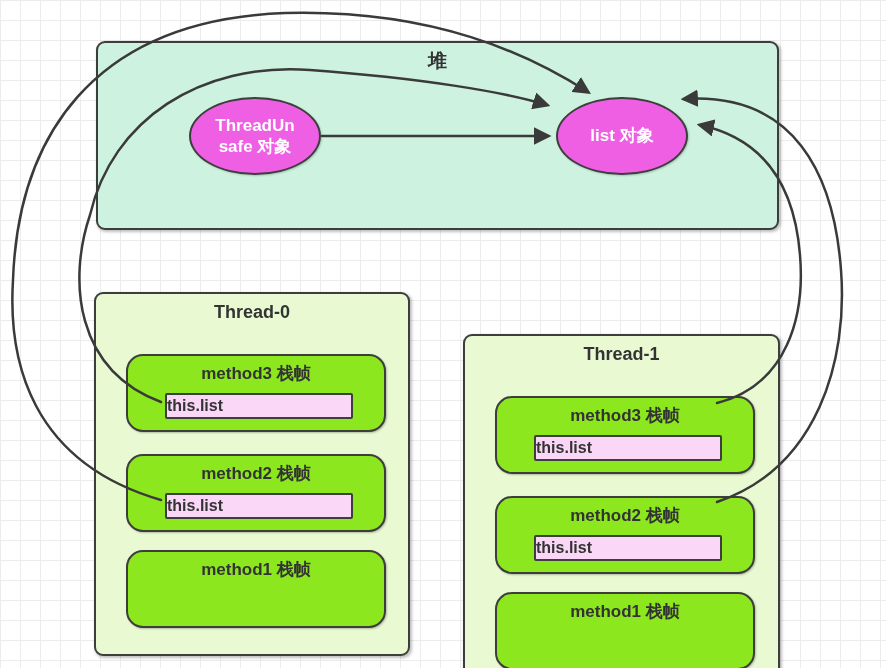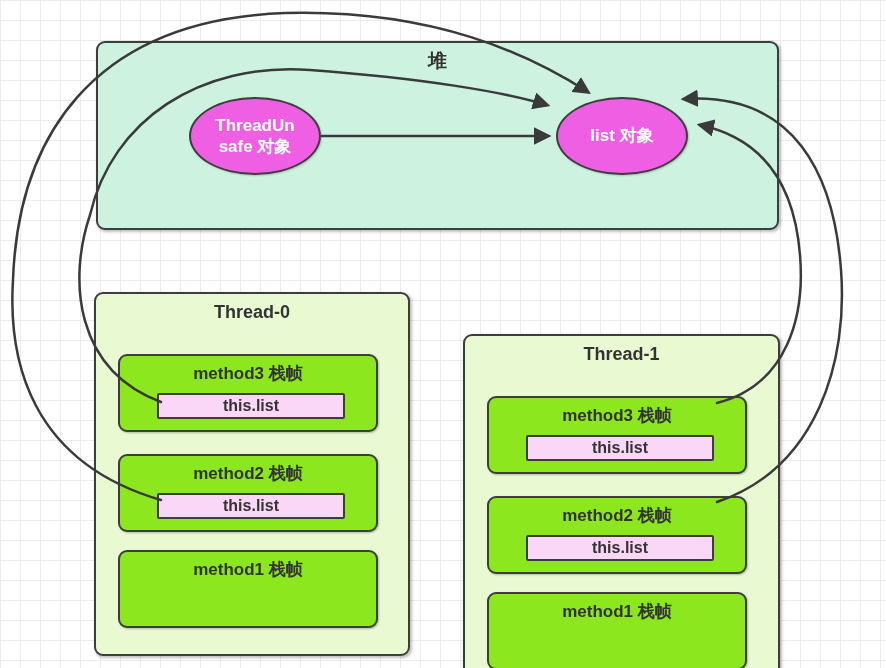--- a/index.html
+++ b/index.html
@@ -26,32 +26,32 @@
   .heap-label{
     position:absolute; left:0; top:5px; width:100%; text-align:center;
     font-size:19px; font-weight:bold; color:var(--text_dark);
   }
   .thread{ background:var(--thread_fill); z-index:1; }
   .thread-title{
     position:absolute; left:0; top:8px; width:100%; text-align:center;
     font-size:18px; font-weight:bold; color:var(--text_dark);
   }
   .frame{
-    position:absolute; left:22px; width:260px; height:78px; box-sizing:border-box;
-    background:var(--frame_fill); border:2px solid var(--border); border-radius:9px;
+    position:absolute; left:30px; width:260px; height:78px; box-sizing:border-box;
+    background:var(--frame_fill); border:2px solid var(--border); border-radius:17px;
     box-shadow:1px 1px 2px rgba(0,0,0,0.25);
   }
   .frame-label{
     position:absolute; left:0; top:6px; width:100%; text-align:center;
     font-size:17px; font-weight:bold; color:var(--text_dark);
   }
   .ref{
     position:absolute; left:37px; top:37px; width:188px; height:26px; box-sizing:border-box;
     background:var(--ref_fill); border:2px solid var(--border); border-radius:2px;
-    text-align:center; line-height:22px; font-size:16px; font-weight:bold; color:var(--text_dark);
+    text-align:left; line-height:22px; font-size:16px; font-weight:bold; color:var(--text_dark);
   }
   .ellipse{
     position:absolute; width:132px; height:78px; box-sizing:border-box;
     background:var(--object_fill); border:2.5px solid var(--border); border-radius:50%;
     display:flex; align-items:center; justify-content:center; z-index:2;
     box-shadow:1px 1px 2px rgba(0,0,0,0.2);
   }
   .obj-label{
     text-align:center; white-space:pre-line; font-size:17px; font-weight:bold;
     color:var(--object_text); line-height:1.25;

